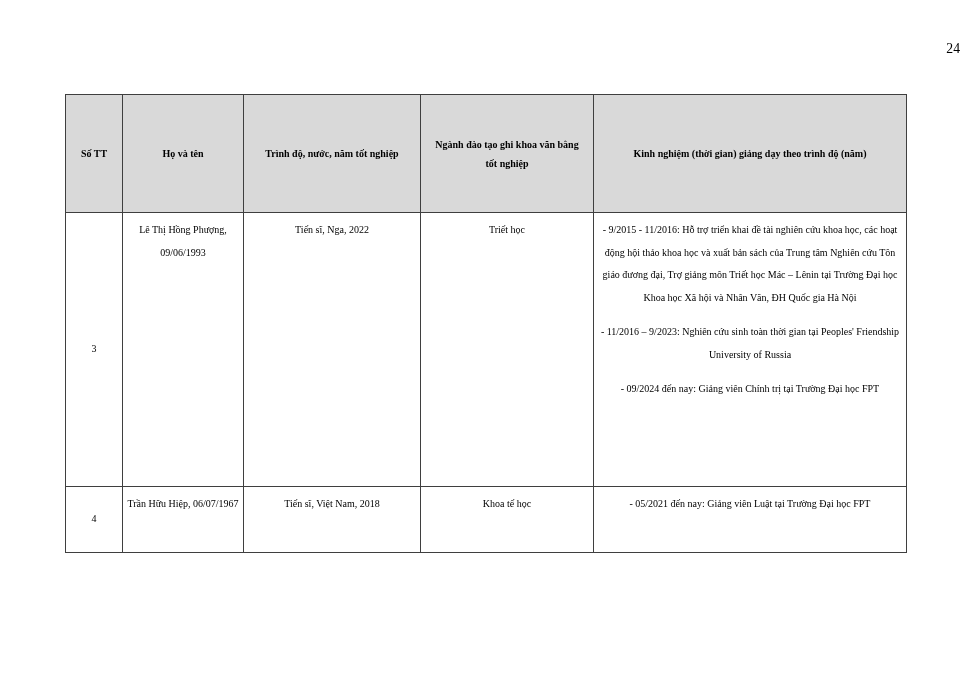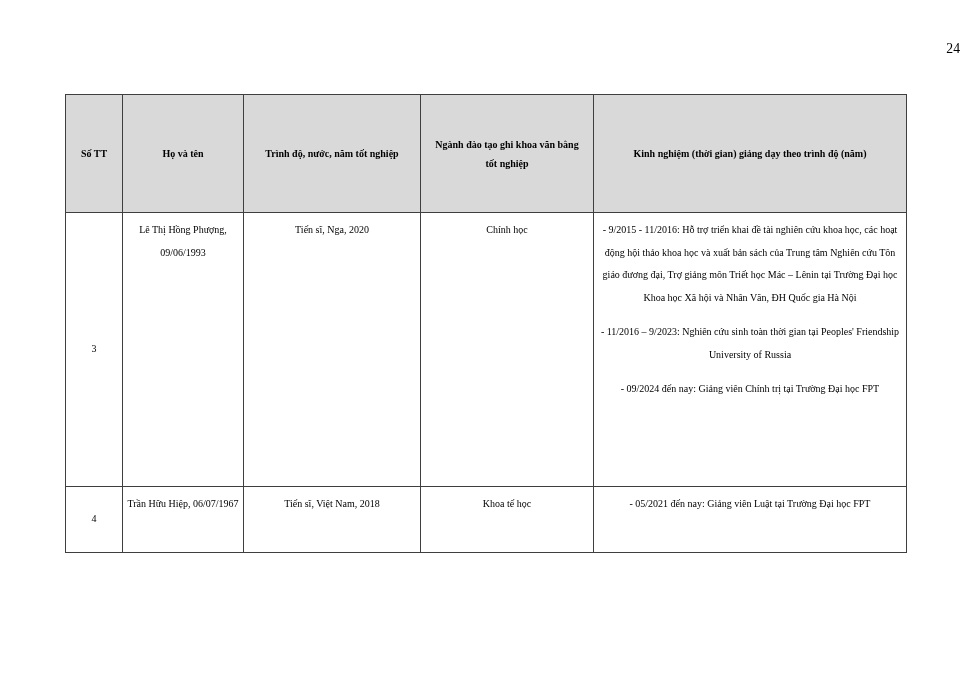--- a/index.html
+++ b/index.html
@@ -102,22 +102,22 @@
         <th class="th-name">Họ và tên</th>
         <th class="th-deg">Trình độ, nước, năm tốt nghiệp</th>
         <th class="th-maj">Ngành đào tạo ghi khoa văn bằng tốt nghiệp</th>
         <th class="th-exp">Kinh nghiệm (thời gian) giảng dạy theo trình độ (năm)</th>
       </tr>
     </thead>
     <tbody>
       <tr class="row-3">
         <td class="cell-stt">3</td>
         <td class="cell-name">Lê Thị Hồng Phượng, 09/06/1993</td>
-        <td class="cell-deg">Tiến sĩ, Nga, 2020</td>
-        <td class="cell-maj">Chính học</td>
+        <td class="cell-deg">Tiến sĩ, Nga, 2022</td>
+        <td class="cell-maj">Triết học</td>
         <td class="cell-exp">
           <p class="exp-par">- 9/2015 - 11/2016: Hỗ trợ triển khai đề tài nghiên cứu khoa học, các hoạt động hội thảo khoa học và xuất bản sách của Trung tâm Nghiên cứu Tôn giáo đương đại, Trợ giảng môn Triết học Mác – Lênin tại Trường Đại học Khoa học Xã hội và Nhân Văn, ĐH Quốc gia Hà Nội</p>
           <p class="exp-par">- 11/2016 – 9/2023: Nghiên cứu sinh toàn thời gian tại Peoples' Friendship University of Russia</p>
           <p class="exp-par">- 09/2024 đến nay: Giảng viên Chính trị tại Trường Đại học FPT</p>
         </td>
       </tr>
       <tr class="row-4">
         <td class="cell-stt">4</td>
         <td class="cell-name">Trần Hữu Hiệp, 06/07/1967</td>
         <td class="cell-deg">Tiến sĩ, Việt Nam, 2018</td>

